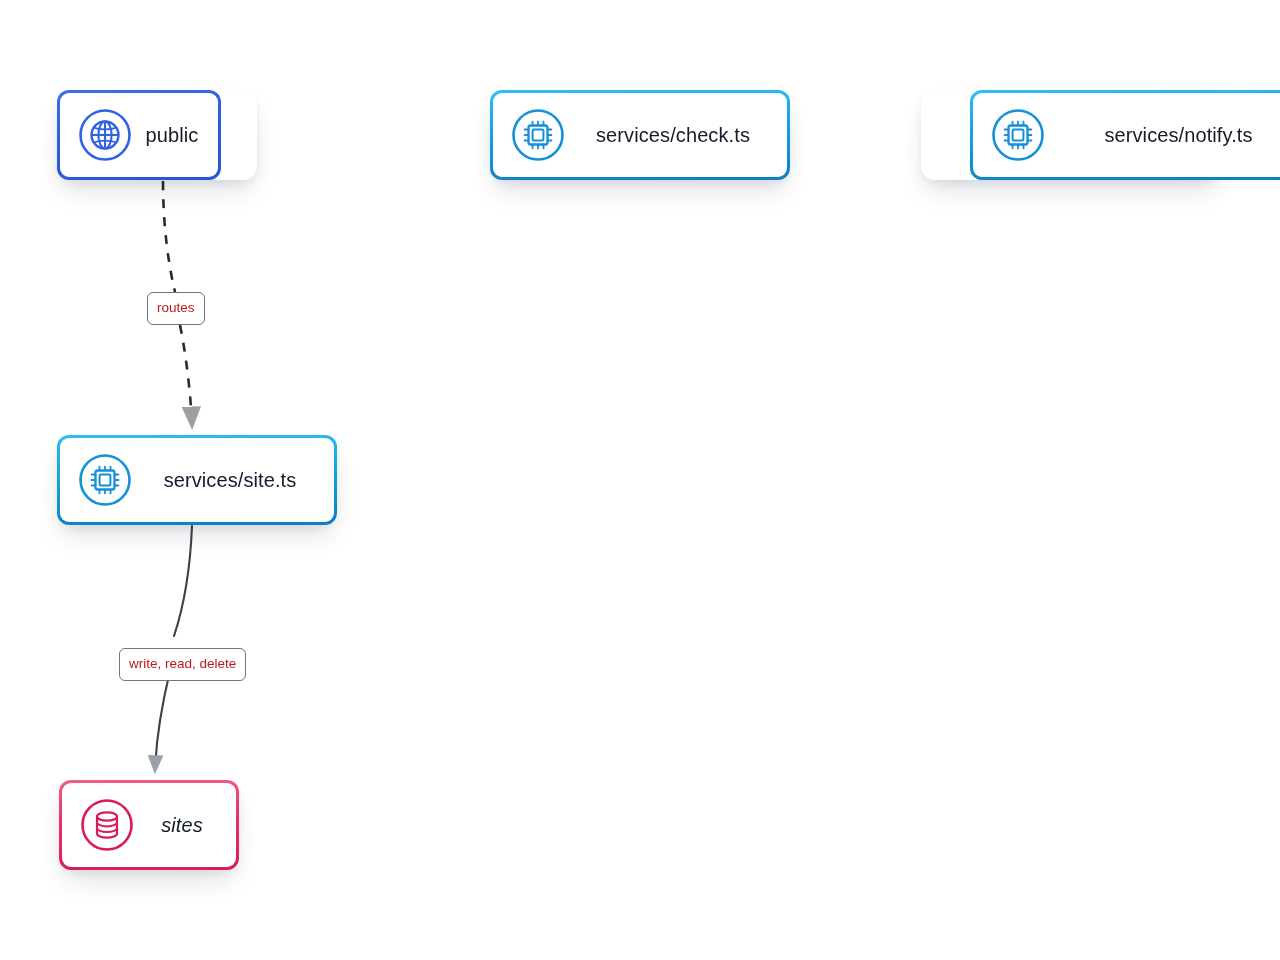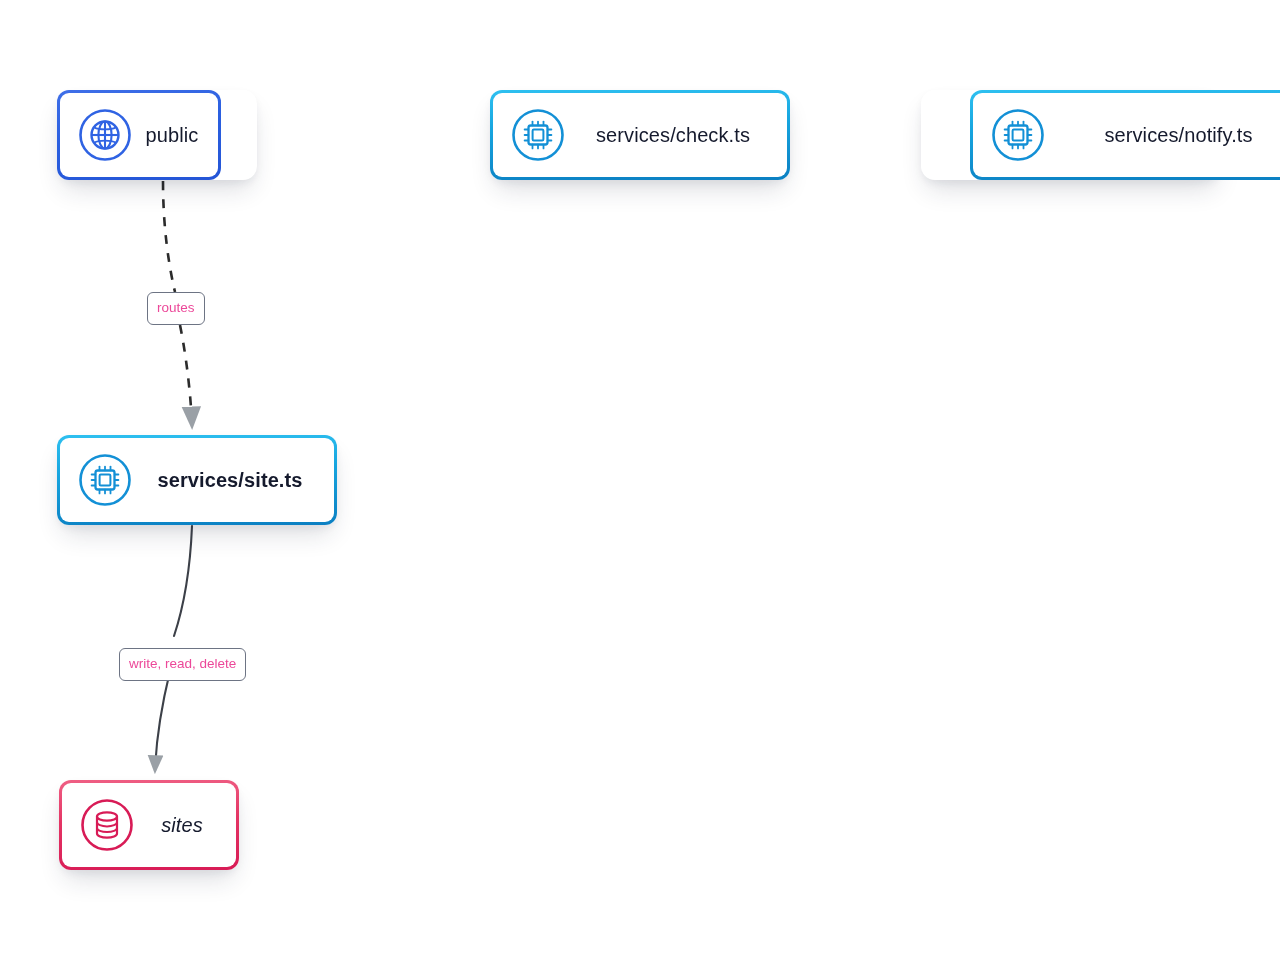--- a/index.html
+++ b/index.html
@@ -110,21 +110,21 @@
     background: linear-gradient(178deg, #ef5f84 0%, #e43464 45%, #d81b56 100%);
   }
 
   
   .edge-label {
     position: absolute;
     z-index: 4;
     background: #ffffff;
     border: 1.4px solid #6d7484;
     border-radius: 6px;
-    color: #ec4899;
+    color: #b91c1c;
     font-size: 13.5px;
     line-height: 1;
     padding: 8px 9px 9px 9px;
     white-space: nowrap;
     box-sizing: border-box;
   }
 </style>
 </head>
 <body>
 
@@ -219,21 +219,21 @@
           <line x1="37.7" y1="22.5" x2="41.4" y2="22.5"></line>
           <line x1="37.7" y1="28" x2="41.4" y2="28"></line>
           <line x1="37.7" y1="33.5" x2="41.4" y2="33.5"></line>
         </g>
       </svg>
       <div class="node-label">services/notify.ts</div>
     </div>
   </div>
 
   <div class="node-shadow" style="left:57px; top:435px; width:280px; height:90px;"></div>
-  <div class="node" style="left:57px; top:435px; width:280px; height:90px;font-weight:bold;">
+  <div class="node" style="left:57px; top:435px; width:280px; height:90px;">
     <div class="node-border border-service">
       <div class="node-inner"></div>
     </div>
     <div class="node-content">
       <svg class="node-icon" viewBox="0 0 56 56">
         <circle cx="28" cy="28" r="24.5" fill="none" stroke="#1390d6" stroke-width="2.6"></circle>
         <rect x="18.5" y="18.5" width="19" height="19" rx="2.2" fill="none" stroke="#1390d6" stroke-width="2.3"></rect>
         <rect x="22.6" y="22.6" width="10.8" height="10.8" rx="1.2" fill="none" stroke="#1390d6" stroke-width="2"></rect>
         <g stroke="#1390d6" stroke-width="1.8" stroke-linecap="round">
           <line x1="22.5" y1="14.6" x2="22.5" y2="18.3"></line>

